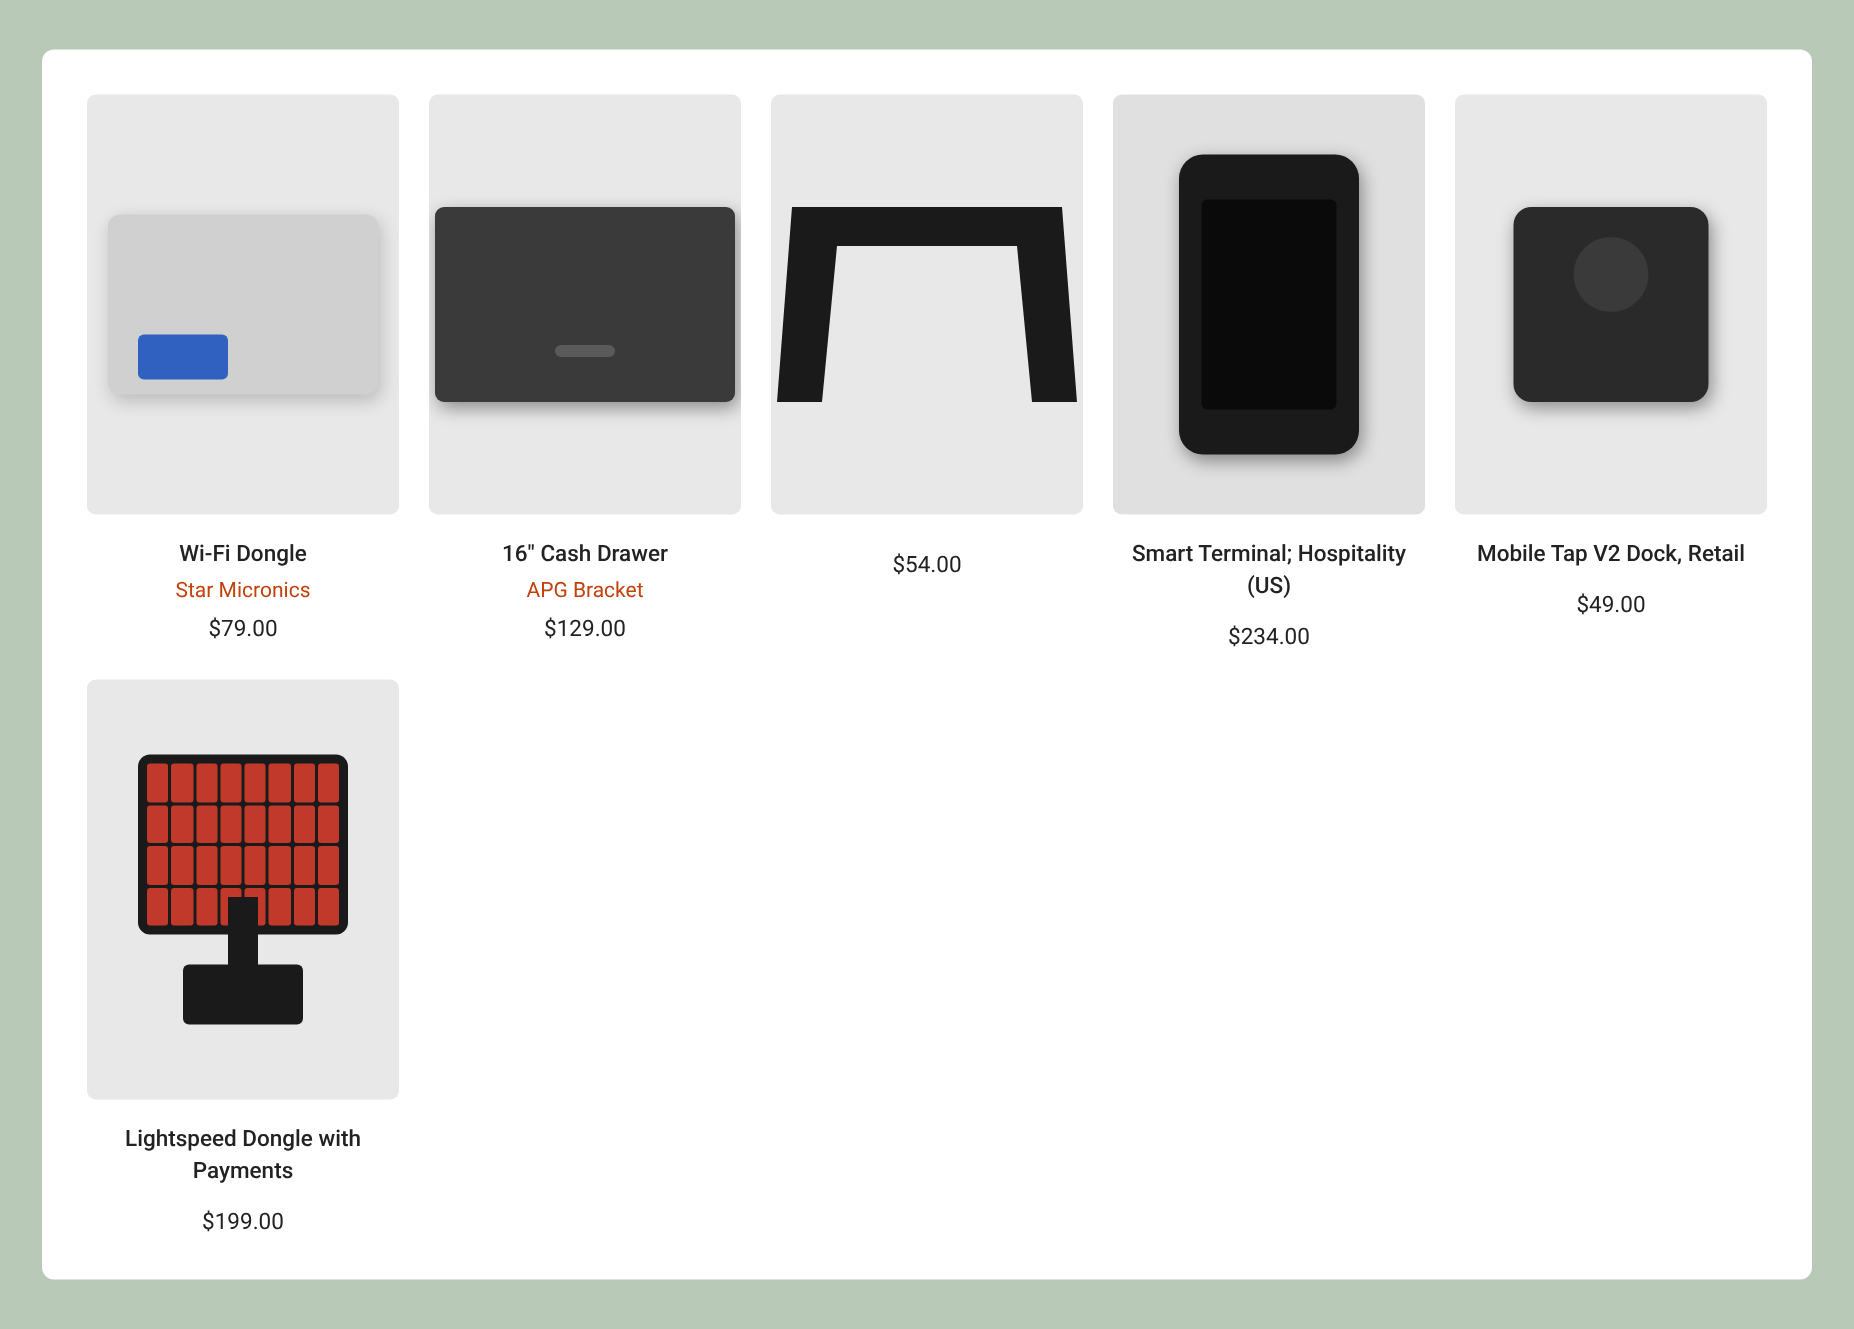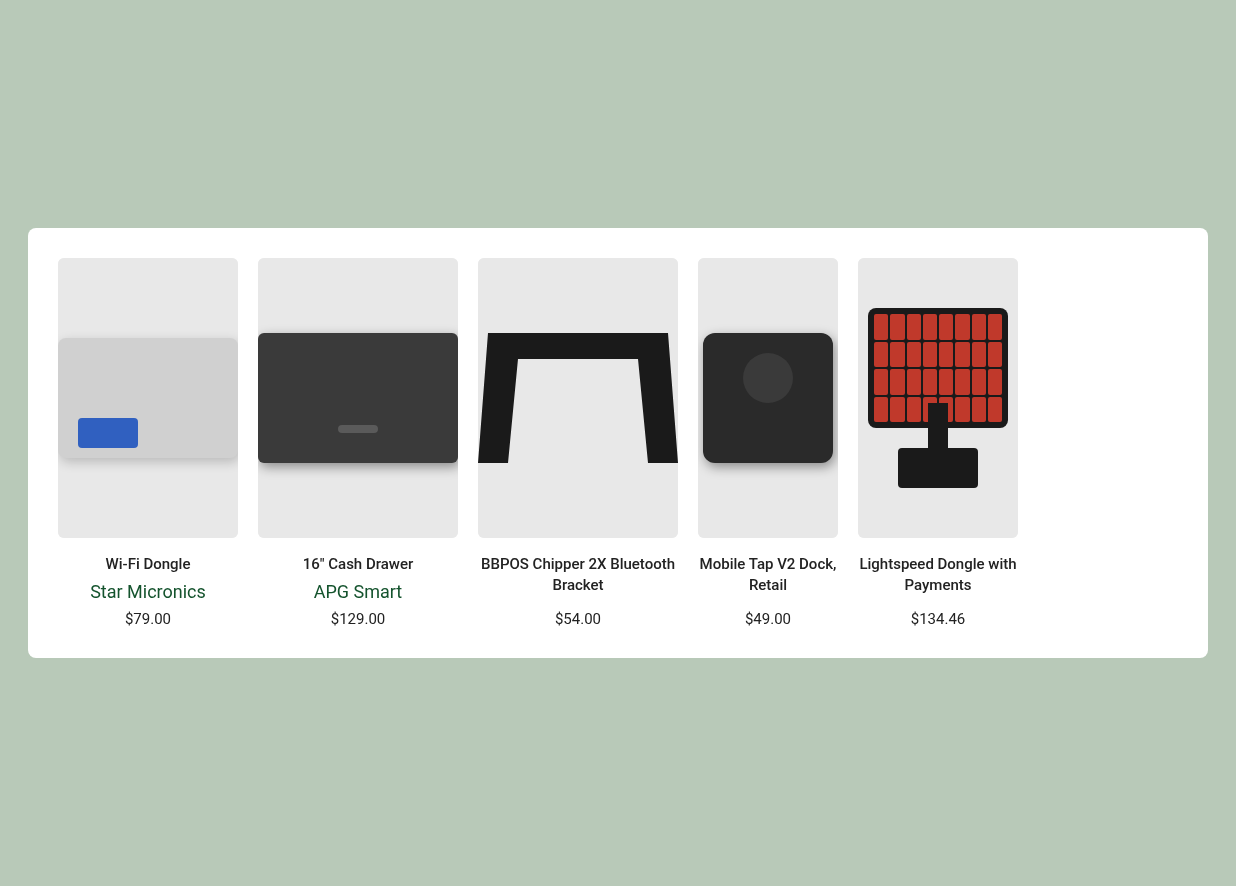--- a/index.html
+++ b/index.html
@@ -21,21 +21,21 @@
     .catalog-container {
       background: #ffffff;
       border-radius: 8px;
       padding: 30px;
       width: 1180px;
       margin: 20px auto;
     }
 
     .product-grid {
       display: grid;
-      grid-template-columns: repeat(6, 1fr);
+      grid-template-columns: repeat(5, 1fr);
       gap: 20px;
     }
 
     .product-card {
       display: flex;
       flex-direction: column;
       align-items: center;
       cursor: pointer;
     }
 
@@ -301,22 +301,22 @@
     .product-name {
       font-size: 15px;
       font-weight: 500;
       color: #222;
       text-align: center;
       margin-bottom: 6px;
       line-height: 1.4;
     }
 
     .product-brand {
-      font-size: 18px;
-      color: #14532d;
+      font-size: 14px;
+      color: #c2410c;
       text-align: center;
       margin-bottom: 8px;
     }
 
     .product-price {
       font-size: 15px;
       color: #222;
       text-align: center;
       font-weight: 400;
     }
@@ -338,35 +338,46 @@
       <div class="product-price">$79.00</div>
     </div>
 
     <div class="product-card">
       <div class="product-image-container">
         <div class="product-image-placeholder cash-drawer">
           <div class="cash-drawer-shape"></div>
         </div>
       </div>
       <div class="product-name">16" Cash Drawer</div>
-      <div class="product-brand">APG Smart</div>
+      <div class="product-brand">APG Bracket</div>
       <div class="product-price">$129.00</div>
     </div>
 
     <div class="product-card">
       <div class="product-image-container">
         <div class="product-image-placeholder bbpos-bracket">
           <div class="bbpos-bracket-shape"></div>
         </div>
       </div>
-      <div class="product-name">BBPOS Chipper 2X Bluetooth Bracket</div>
       <div class="product-brand"></div>
       <div class="product-price">$54.00</div>
     </div>
 
+    <div class="product-card">
+      <div class="product-image-container">
+        <div class="product-image-placeholder smart-terminal">
+          <div class="smart-terminal-shape">
+            <div class="terminal-screen"></div>
+          </div>
+        </div>
+      </div>
+      <div class="product-name">Smart Terminal; Hospitality (US)</div>
+      <div class="product-brand"></div>
+      <div class="product-price">$234.00</div>
+    </div>
 
 
     <div class="product-card">
       <div class="product-image-container">
         <div class="product-image-placeholder mobile-dock">
           <div class="mobile-dock-shape"></div>
         </div>
       </div>
       <div class="product-name">Mobile Tap V2 Dock, Retail</div>
       <div class="product-brand"></div>
@@ -412,17 +423,17 @@
               <div class="stand-key"></div>
               <div class="stand-key"></div>
             </div>
             <div class="stand-pole"></div>
             <div class="stand-base"></div>
           </div>
         </div>
       </div>
       <div class="product-name">Lightspeed Dongle with Payments</div>
       <div class="product-brand"></div>
-      <div class="product-price">$134.46</div>
+      <div class="product-price">$199.00</div>
     </div>
 
   </div>
 </div>
 
 </body></html>

